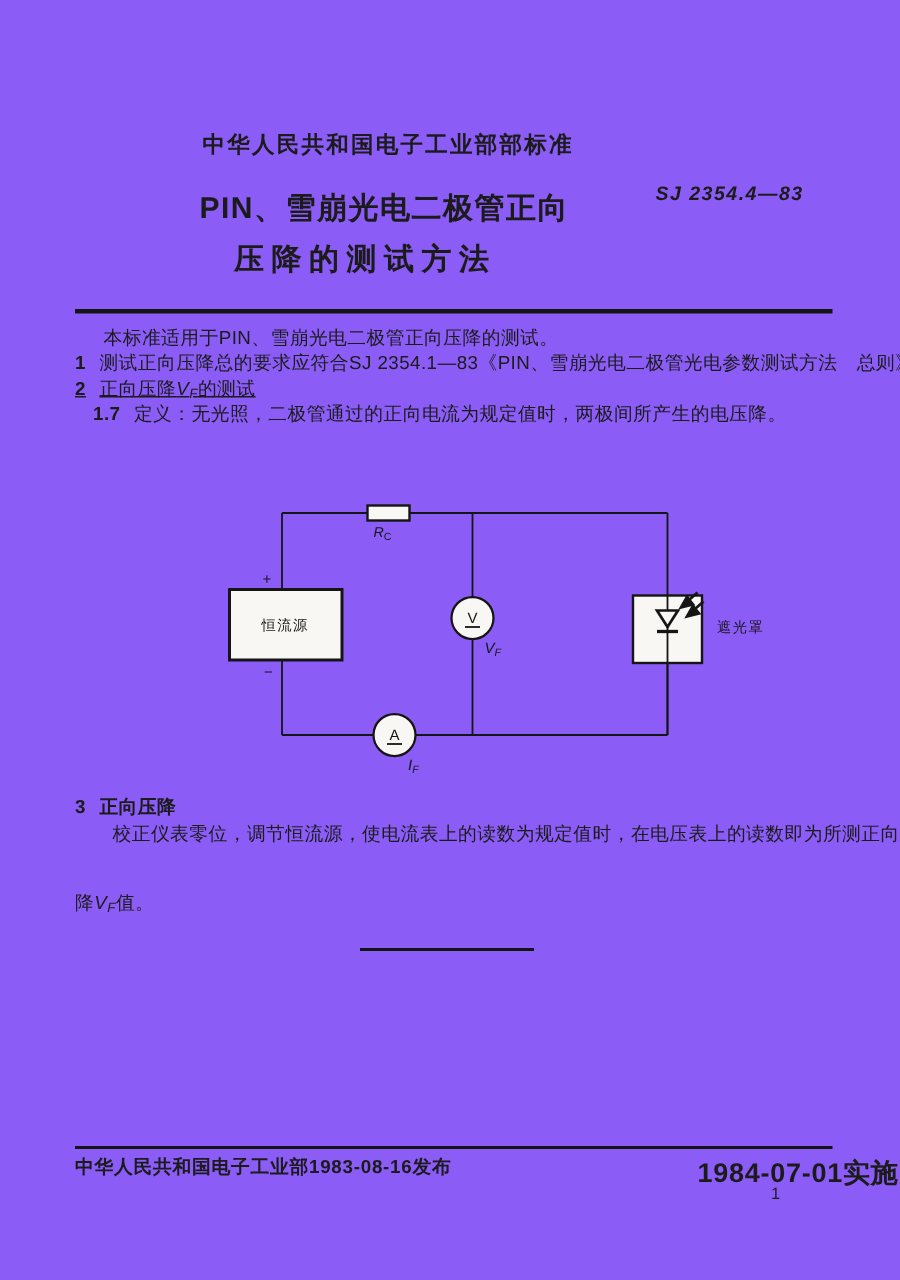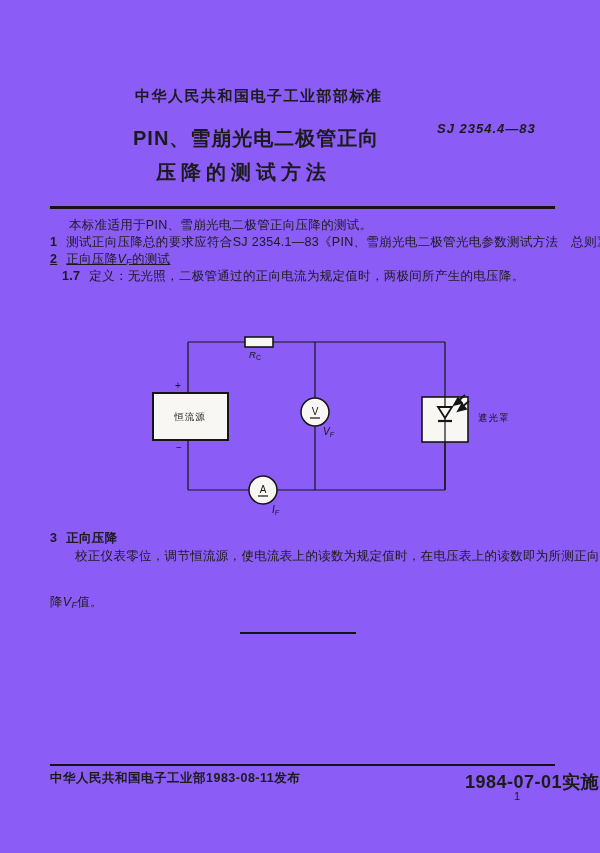--- a/index.html
+++ b/index.html
@@ -96,19 +96,19 @@
   <div class="line" style="left:50px;top:548px;padding-left:25px;">校正仪表零位，调节恒流源，使电流表上的读数为规定值时，在电压表上的读数即为所测正向压</div>
 
   <div class="line" style="left:50px;top:594px;">
     <span>降</span><span class="it">V</span><span class="sub">F</span><span>值。</span>
   </div>
 
   <div class="rule" style="left:240px;top:632px;width:116px;height:2px;"></div>
 
   <div class="rule" style="left:50px;top:764px;width:505px;height:2px;"></div>
 
-  <div class="abs b nowrap" style="left:50px;top:770px;font-size:12.5px;letter-spacing:0.5px;">中华人民共和国电子工业部1983-08-11发布</div>
+  <div class="abs b nowrap" style="left:50px;top:770px;font-size:12.5px;letter-spacing:0.5px;">中华人民共和国电子工业部1983-08-16发布</div>
 
   <div class="abs b nowrap" style="right:45px;top:770px;font-size:18px;letter-spacing:0.5px;">1984-07-01实施</div>
 
   <div class="abs" style="left:514px;top:790px;font-size:11px;">1</div>
 
 </div>
 
 </body></html>

